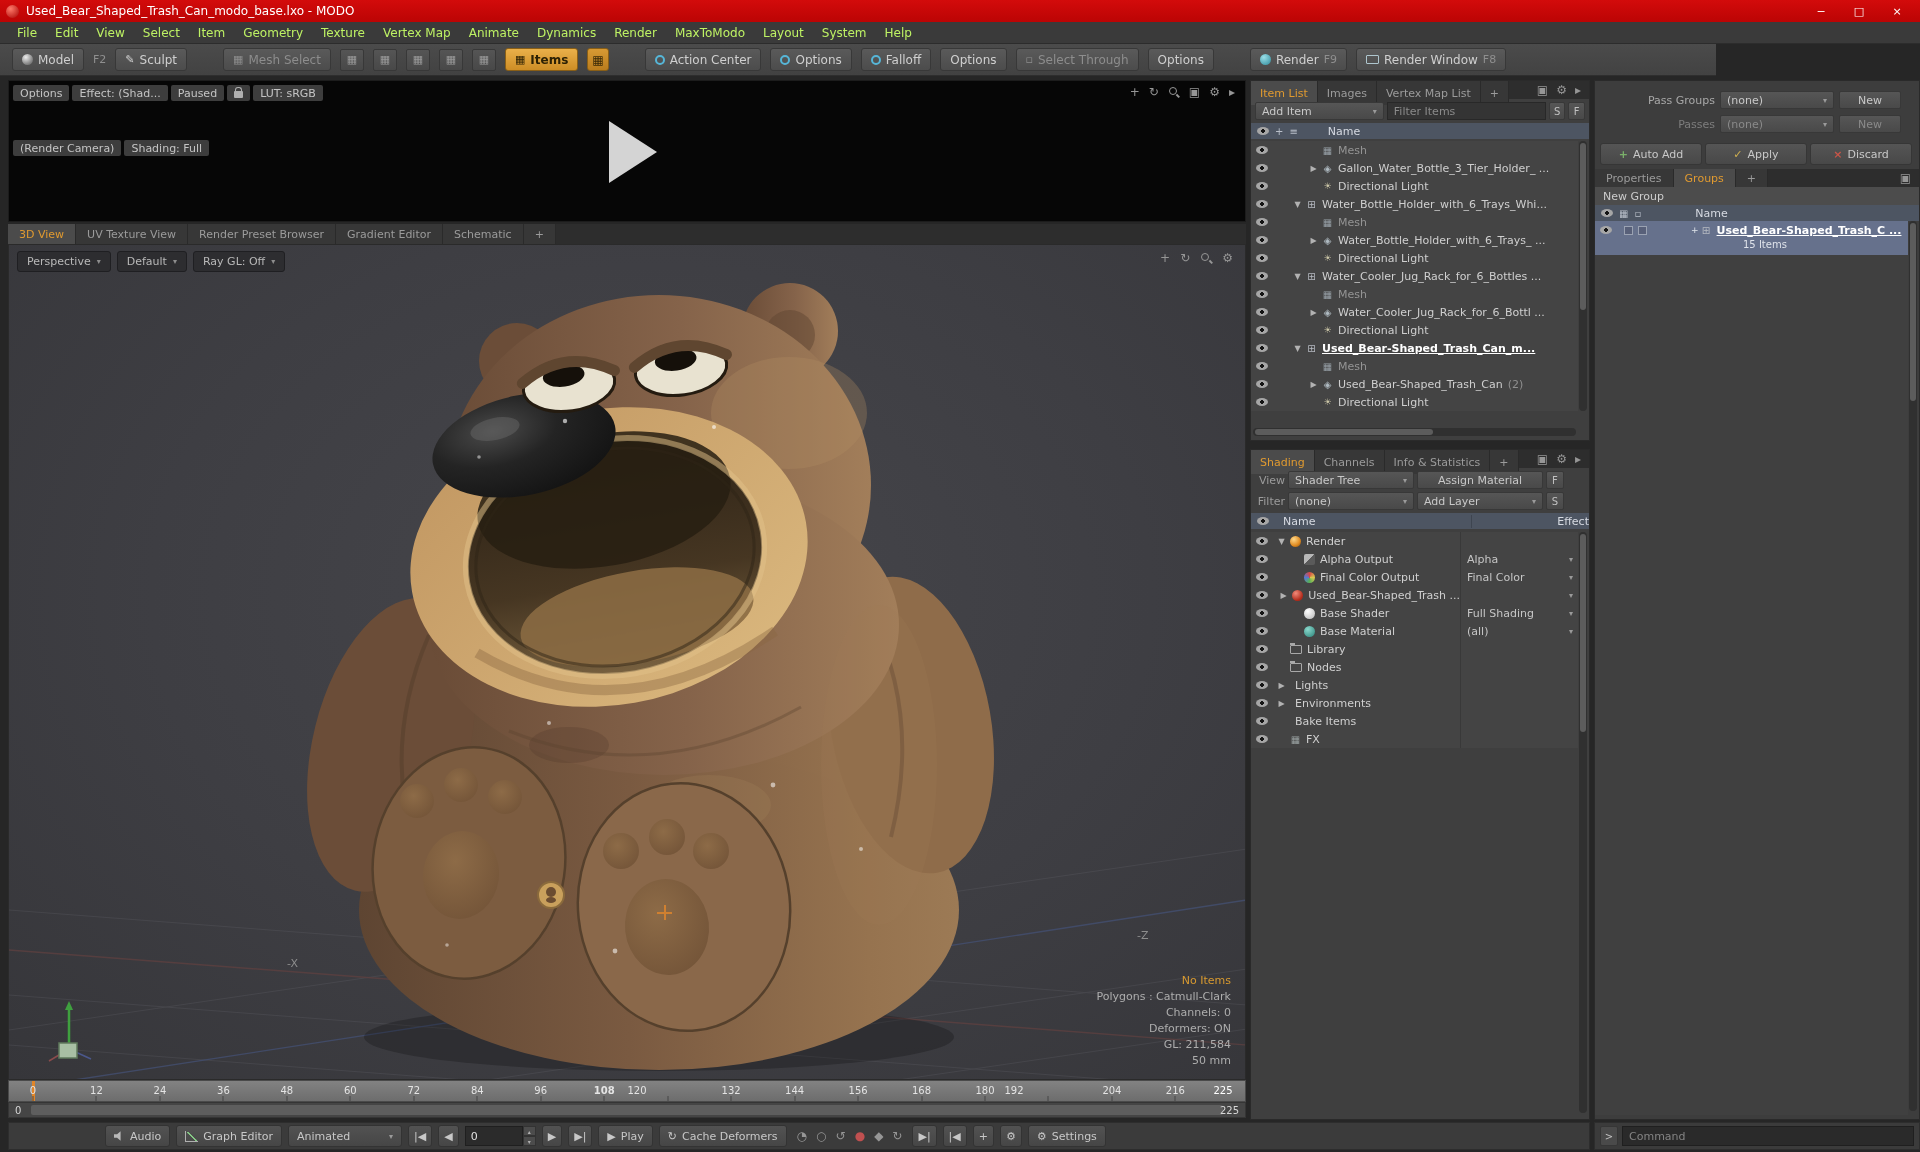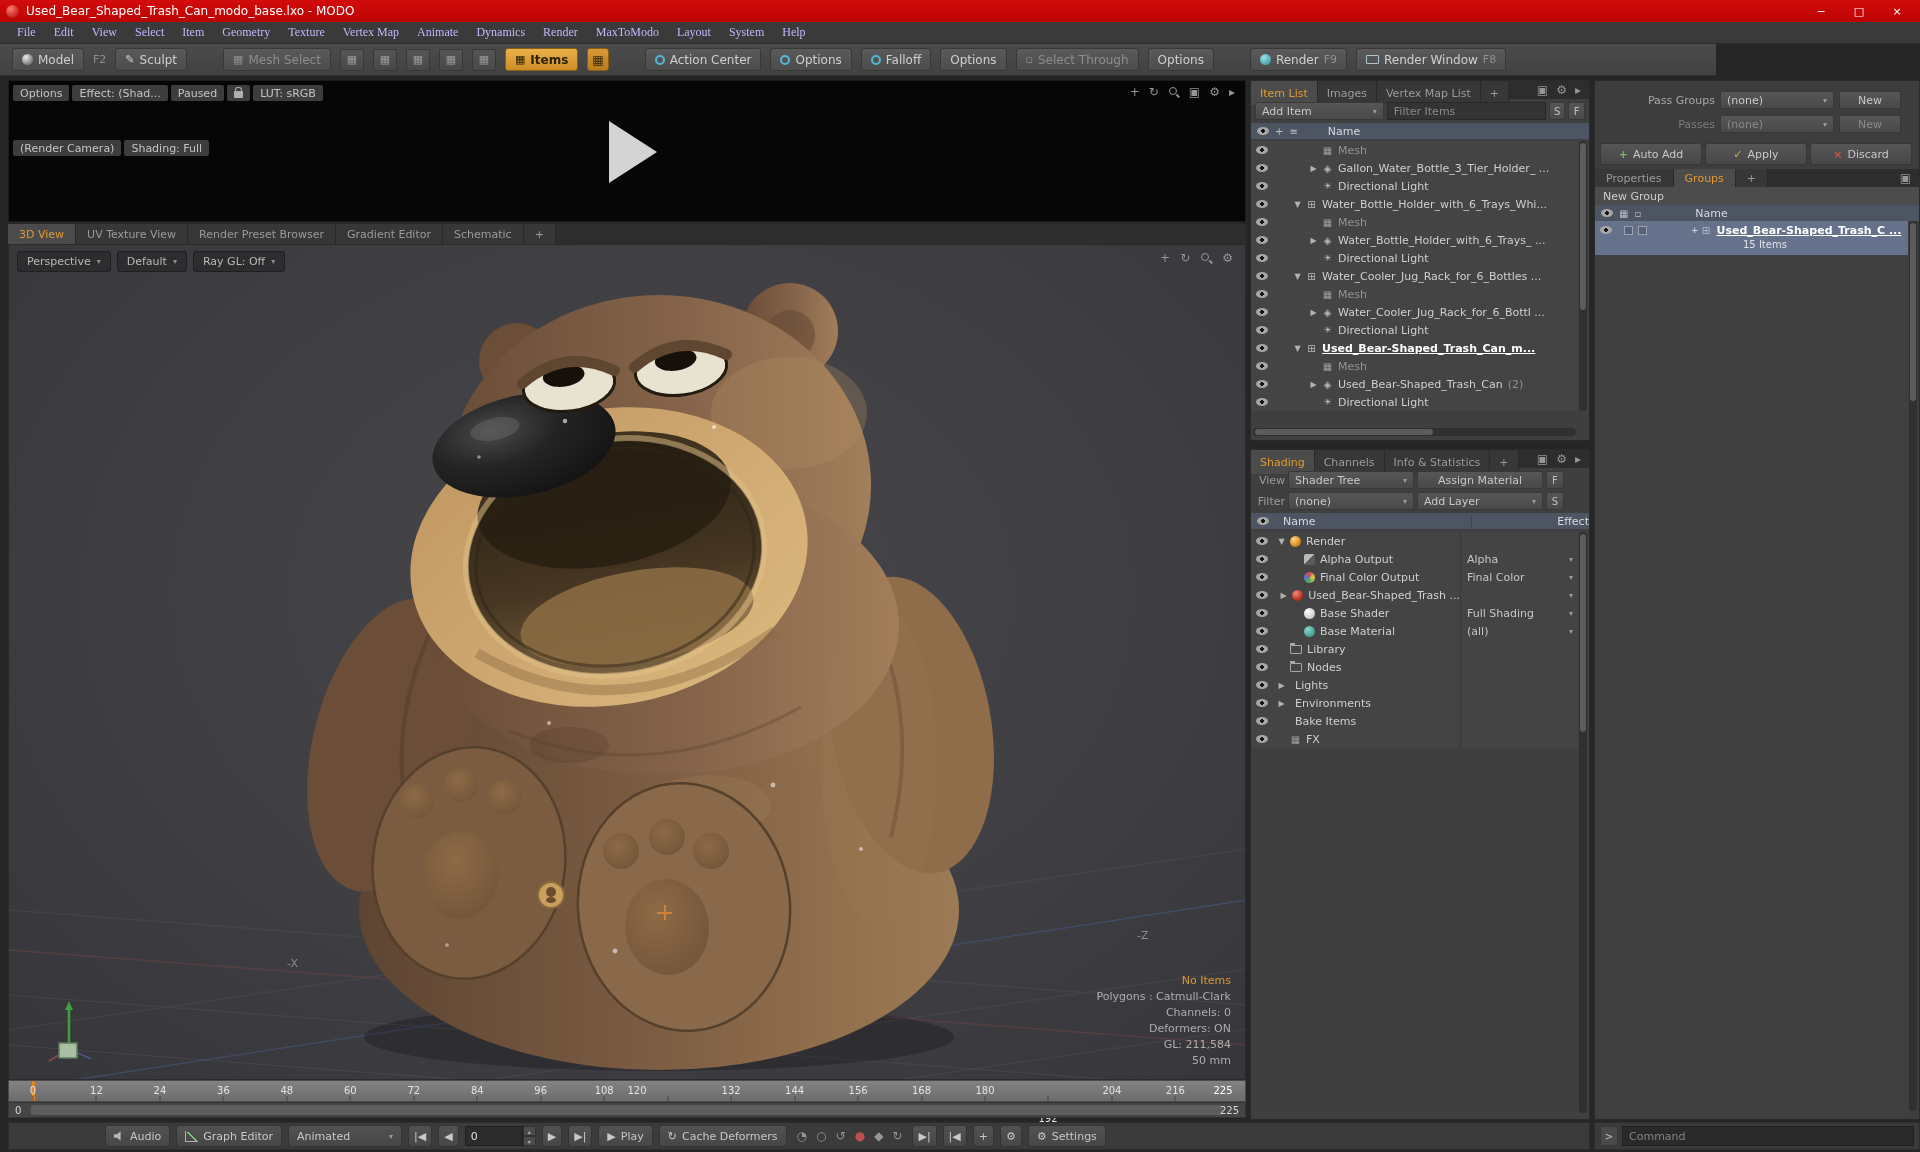--- a/index.html
+++ b/index.html
@@ -14,21 +14,21 @@
 
   
   #titlebar{left:0;top:0;width:1920px;height:22px;background:linear-gradient(#d30b0b,#bb0404);display:flex;align-items:center;padding:0 6px;box-sizing:border-box;}
   #app-icon{width:13px;height:13px;border-radius:50%;background:radial-gradient(circle at 35% 30%,#ff7a6a,#a80000);margin-right:7px;}
   #title-text{color:#ffffff;font-size:12px;}
   #win-controls{margin-left:auto;display:flex;gap:4px;}
   .winbtn{width:34px;height:18px;display:flex;align-items:center;justify-content:center;color:#fff;font-size:11px;cursor:default;}
 
   
   #menubar{left:0;top:22px;width:1920px;height:22px;background:#3a3a3a;border-bottom:1px solid #2c2c2c;display:flex;align-items:center;box-sizing:border-box;padding-left:8px;}
-  .menu-item{padding:2px 9px;color:#c4b5fd;font-size:12px;font-family:Liberation Serif, serif;}
+  .menu-item{padding:2px 9px;color:#bef264;font-size:12px;}
 
   
   #toolbar{left:0;top:44px;width:1716px;height:32px;background:linear-gradient(#4b4b4b,#424242);border-bottom:1px solid #2e2e2e;display:flex;align-items:center;gap:9px;box-sizing:border-box;padding:9px 12px;}
   .btn{display:inline-flex;align-items:center;gap:5px;background:linear-gradient(#5a5a5a,#4c4c4c);border:1px solid #383838;border-radius:3px;height:21px;padding:0 9px;font-size:12px;color:#cfcfcf;white-space:nowrap;}
   .btn.dim{color:#8d8d8d;}
   .btn.orange{background:linear-gradient(#eab04a,#cd8d25);border-color:#8a5f16;color:#2d2104;font-weight:bold;}
   .btn.orange-mini{background:linear-gradient(#d89a34,#b97c1d);border-color:#8a5f16;color:#3a2a08;padding:0 4px;}
   .key{color:#8f8f8f;font-size:11px;}
   .icon-sphere{width:11px;height:11px;border-radius:50%;background:radial-gradient(circle at 35% 30%,#ececec,#8c8c8c 60%,#565656);}
   .glyph{font-size:11px;line-height:1;}
@@ -485,35 +485,35 @@
     <span class="ticklabel" data-name="timeline-frame-label" style="left: 277.867px;">48</span>
     <span class="tickmark" style="left: 341.333px;"></span>
     <span class="ticklabel" data-name="timeline-frame-label" style="left: 341.333px;">60</span>
     <span class="tickmark" style="left: 404.8px;"></span>
     <span class="ticklabel" data-name="timeline-frame-label" style="left: 404.8px;">72</span>
     <span class="tickmark" style="left: 468.267px;"></span>
     <span class="ticklabel" data-name="timeline-frame-label" style="left: 468.267px;">84</span>
     <span class="tickmark" style="left: 531.733px;"></span>
     <span class="ticklabel" data-name="timeline-frame-label" style="left: 531.733px;">96</span>
     <span class="tickmark" style="left: 595.2px;"></span>
-    <span class="ticklabel" data-name="timeline-frame-label" style="left: 595.2px;">108</span>
+    <span class="ticklabel" data-name="timeline-frame-label" style="left: 595.2px; font-weight: bold;">108</span>
     <span class="tickmark" style="left: 658.667px;"></span>
     <span class="ticklabel" data-name="timeline-frame-label" style="left: 628px;">120</span>
     <span class="tickmark" style="left: 722.133px;"></span>
     <span class="ticklabel" data-name="timeline-frame-label" style="left: 722.133px;">132</span>
     <span class="tickmark" style="left: 785.6px;"></span>
     <span class="ticklabel" data-name="timeline-frame-label" style="left: 785.6px;">144</span>
     <span class="tickmark" style="left: 849.067px;"></span>
     <span class="ticklabel" data-name="timeline-frame-label" style="left: 849.067px;">156</span>
     <span class="tickmark" style="left: 912.533px;"></span>
     <span class="ticklabel" data-name="timeline-frame-label" style="left: 912.533px;">168</span>
     <span class="tickmark" style="left: 976px;"></span>
     <span class="ticklabel" data-name="timeline-frame-label" style="left: 976px;">180</span>
     <span class="tickmark" style="left: 1039.47px;"></span>
-    <span class="ticklabel" data-name="timeline-frame-label" style="left: 1039px; margin-top: 28px;">192</span>
+    <span class="ticklabel" data-name="timeline-frame-label" style="left: 1005px;">192</span>
     <span class="tickmark" style="left: 1102.93px;"></span>
     <span class="ticklabel" data-name="timeline-frame-label" style="left: 1102.93px;">204</span>
     <span class="tickmark" style="left: 1166.4px;"></span>
     <span class="ticklabel" data-name="timeline-frame-label" style="left: 1166.4px;">216</span>
     <span class="ticklabel end" data-name="timeline-end-label" style="left: 1214px;">225</span>
   </div>
 <div class="abs" id="timerange" data-name="timeline-range-bar">
   <div id="rangebar" data-name="range-scrollbar"></div>
   <span class="rangelabel" style="left:6px" data-name="range-start-label">0</span>
   <span class="rangelabel" style="right:6px" data-name="range-end-label">225</span>

